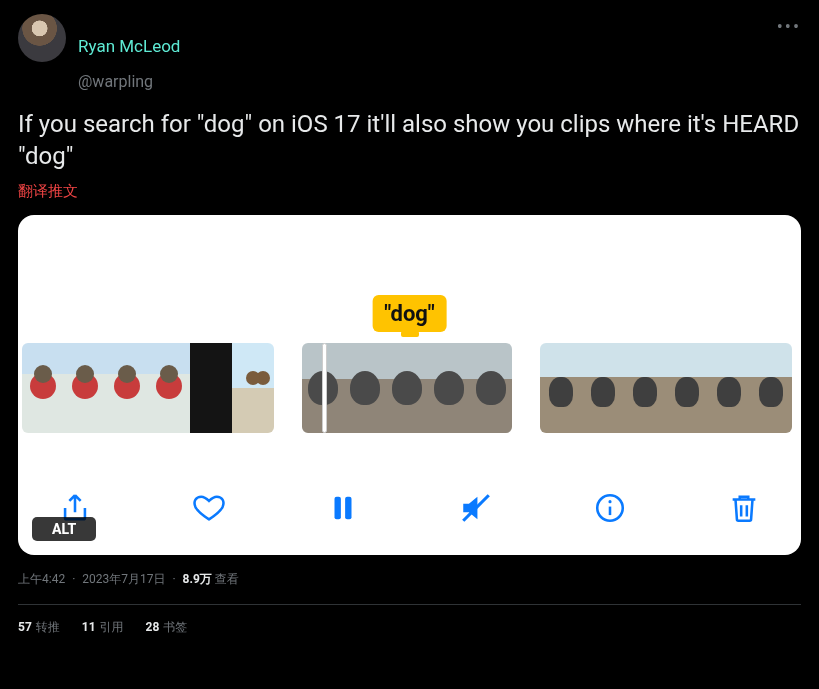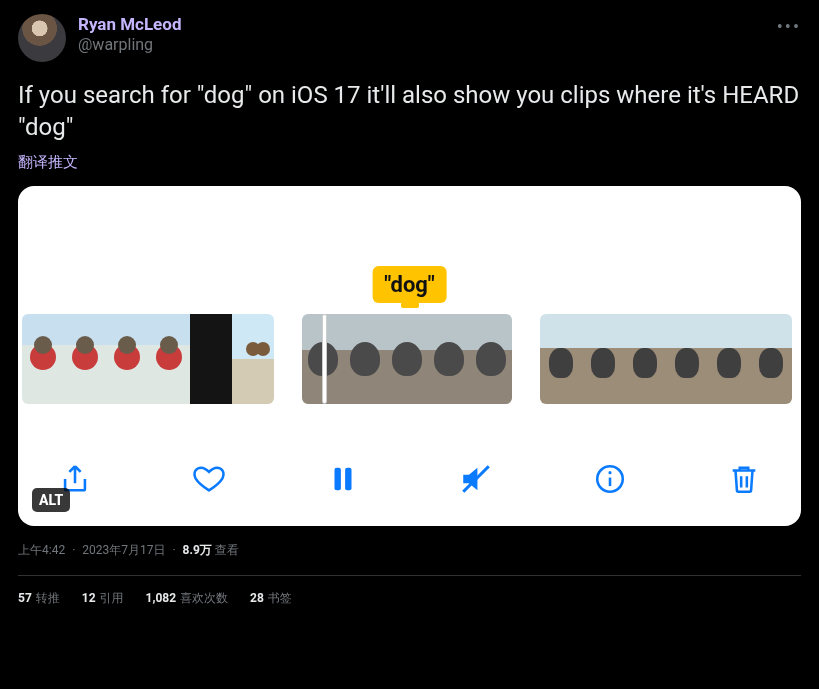--- a/index.html
+++ b/index.html
@@ -13,31 +13,31 @@
     position: relative;
     padding: 14px 18px 0 18px;
   }
   .header { display: flex; align-items: flex-start; }
   .avatar {
     width: 48px; height: 48px; border-radius: 50%;
     background: radial-gradient(circle at 45% 30%, #d8c6b0 0 18%, #6a5544 19% 40%, #3b3a3f 41% 100%);
     flex-shrink: 0;
   }
   .name-col { margin-left: 12px; flex: 1; }
-  .display-name { font-weight: 700; font-size: 17px; color: #c4b5fd; }
-  .handle { font-size: 16px; color: #71767b; margin-top: 1px; }
+  .display-name { font-weight: 400; font-size: 17px; color: #5eead4; margin-top: 22px; }
+  .handle { font-size: 16px; color: #71767b; margin-top: 16px; }
   .more { color: #71767b; font-size: 18px; letter-spacing: 2px; margin-top: 2px; }
   .body-text {
     margin-top: 18px;
     font-size: 24px;
     line-height: 1.32;
     color: #e7e9ea;
     font-weight: 400;
   }
-  .translate-link { color: #c4b5fd; font-size: 15px; margin-top: 10px; display: inline-block; }
+  .translate-link { color: #ef4444; font-size: 15px; margin-top: 10px; display: inline-block; }
   .media-card {
     margin-top: 14px;
     background: #fff;
     border-radius: 16px;
     overflow: hidden;
     position: relative;
     height: 340px;
   }
   .caption-pill {
     position: absolute;
@@ -98,21 +98,21 @@
   }
   .tb-btn { color: #0a7aff; cursor: pointer; }
   .tb-btn svg { width: 34px; height: 34px; display:block; }
   .alt-badge {
     position: absolute;
     left: 14px; bottom: 14px;
     background: rgba(0,0,0,0.78);
     color: #fff;
     font-weight: 800;
     font-size: 14px;
-    padding: 4px 7px;
+    padding: 4px 20px;
     border-radius: 5px;
   }
   .meta-line {
     margin-top: 16px;
     font-size: 12px;
     color: #71767b;
   }
   .meta-line .dot { padding: 0 4px; }
   .meta-line .views-num { color: #e7e9ea; font-weight: 700; }
   .divider { border: none; border-top: 1px solid #2f3336; margin: 16px 0 14px; }
@@ -215,19 +215,18 @@
   <span class="dot">·</span>
   <span class="views-num">8.9万</span>
   <span> </span>
   <span>查看</span>
 </div>
 
 <hr class="divider">
 
 <div class="stats">
   <span><span class="num">57</span><span>转推</span></span>
-  <span><span class="num">12</span><span>引用</span></span>
-  <span><span class="num">1,082</span><span>喜欢次数</span></span>
+  <span><span class="num">11</span><span>引用</span></span>
   <span><span class="num">28</span><span>书签</span></span>
 </div>
 
 
 
 
 </body></html>

